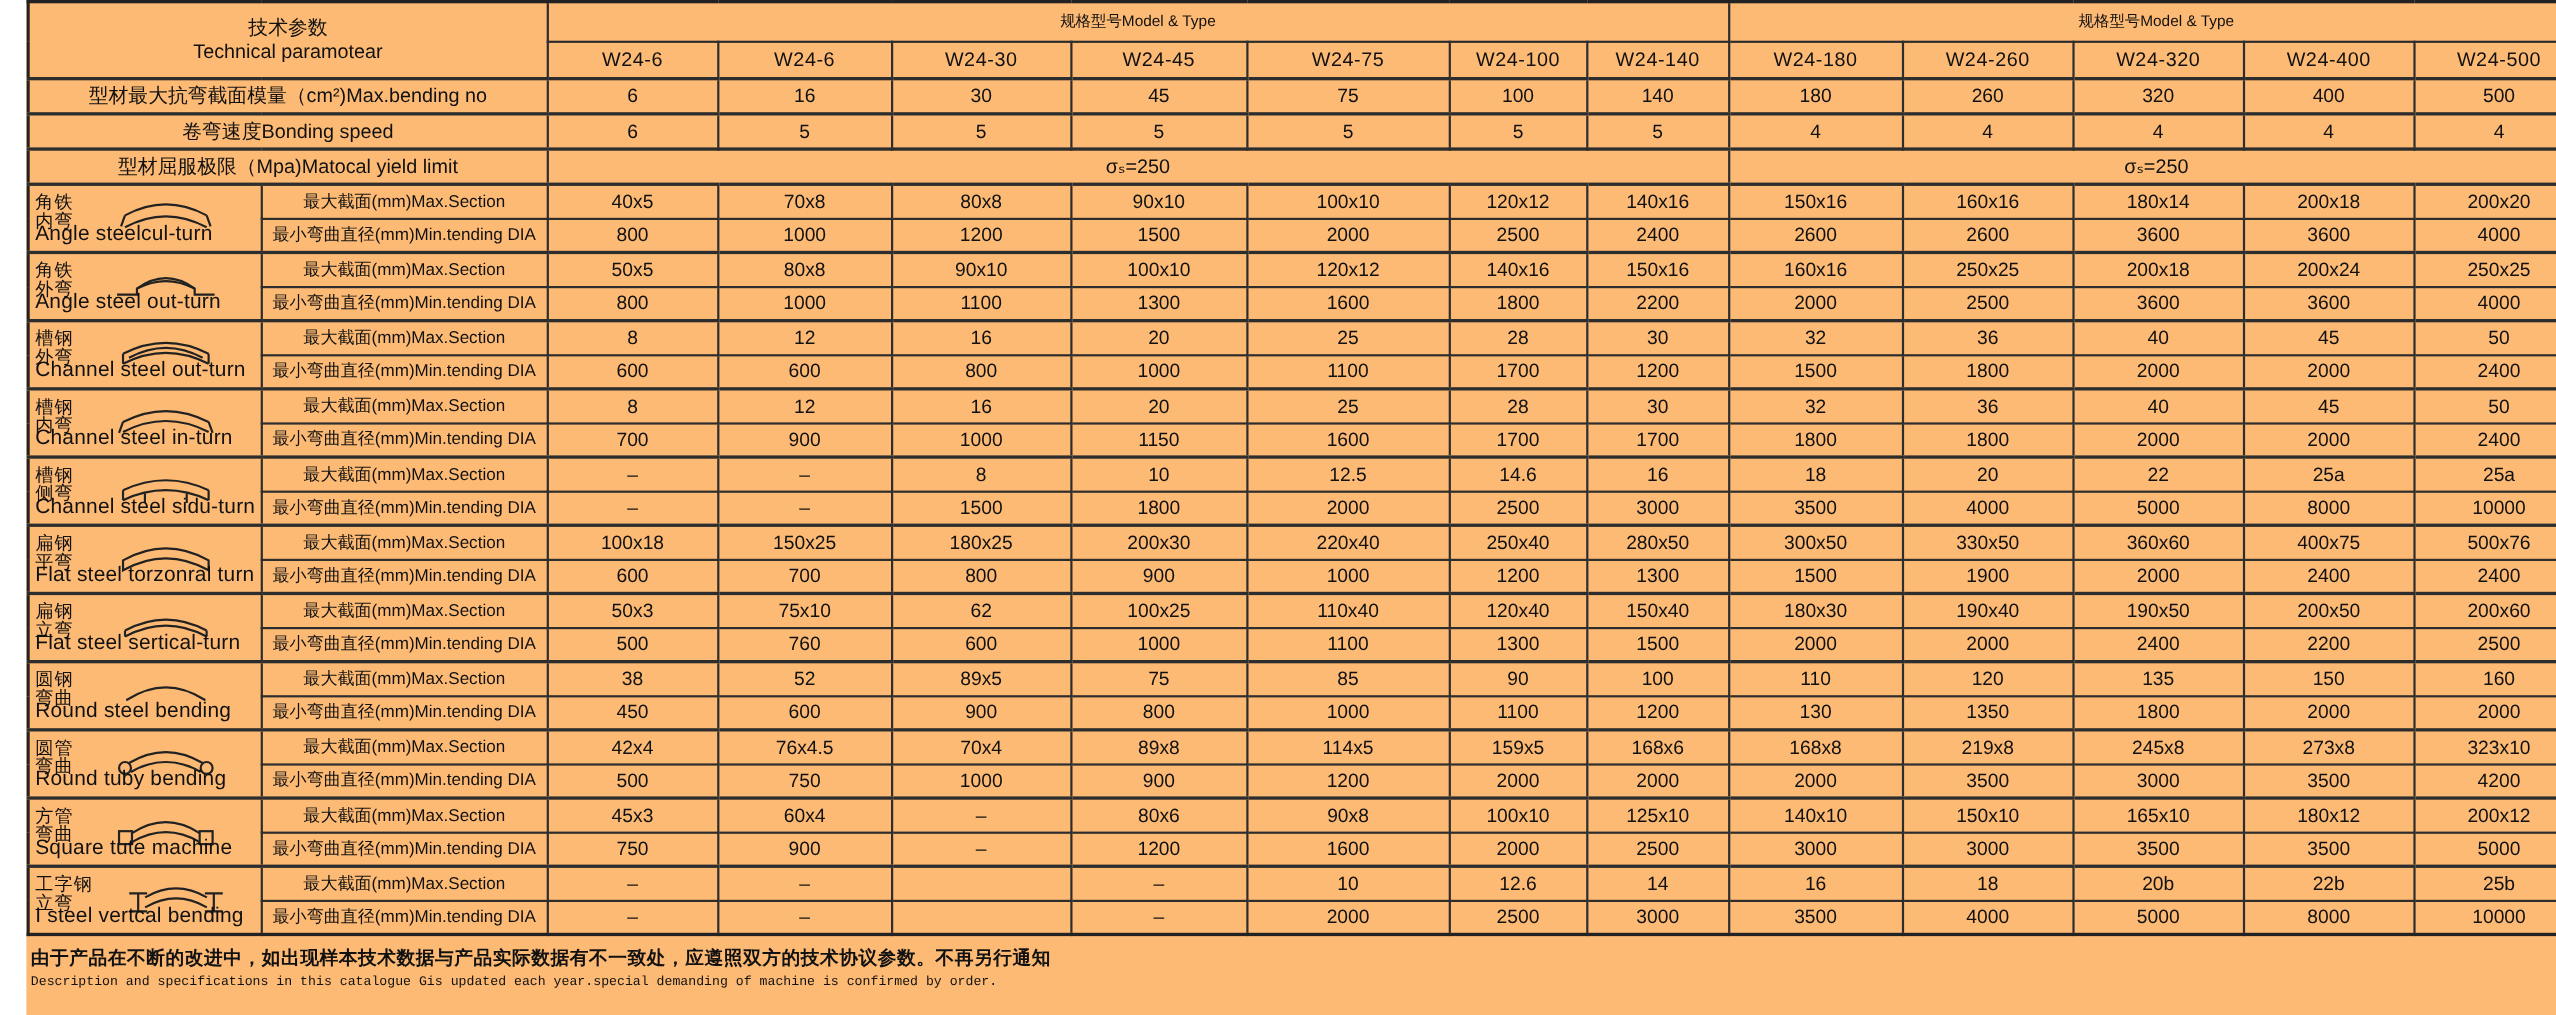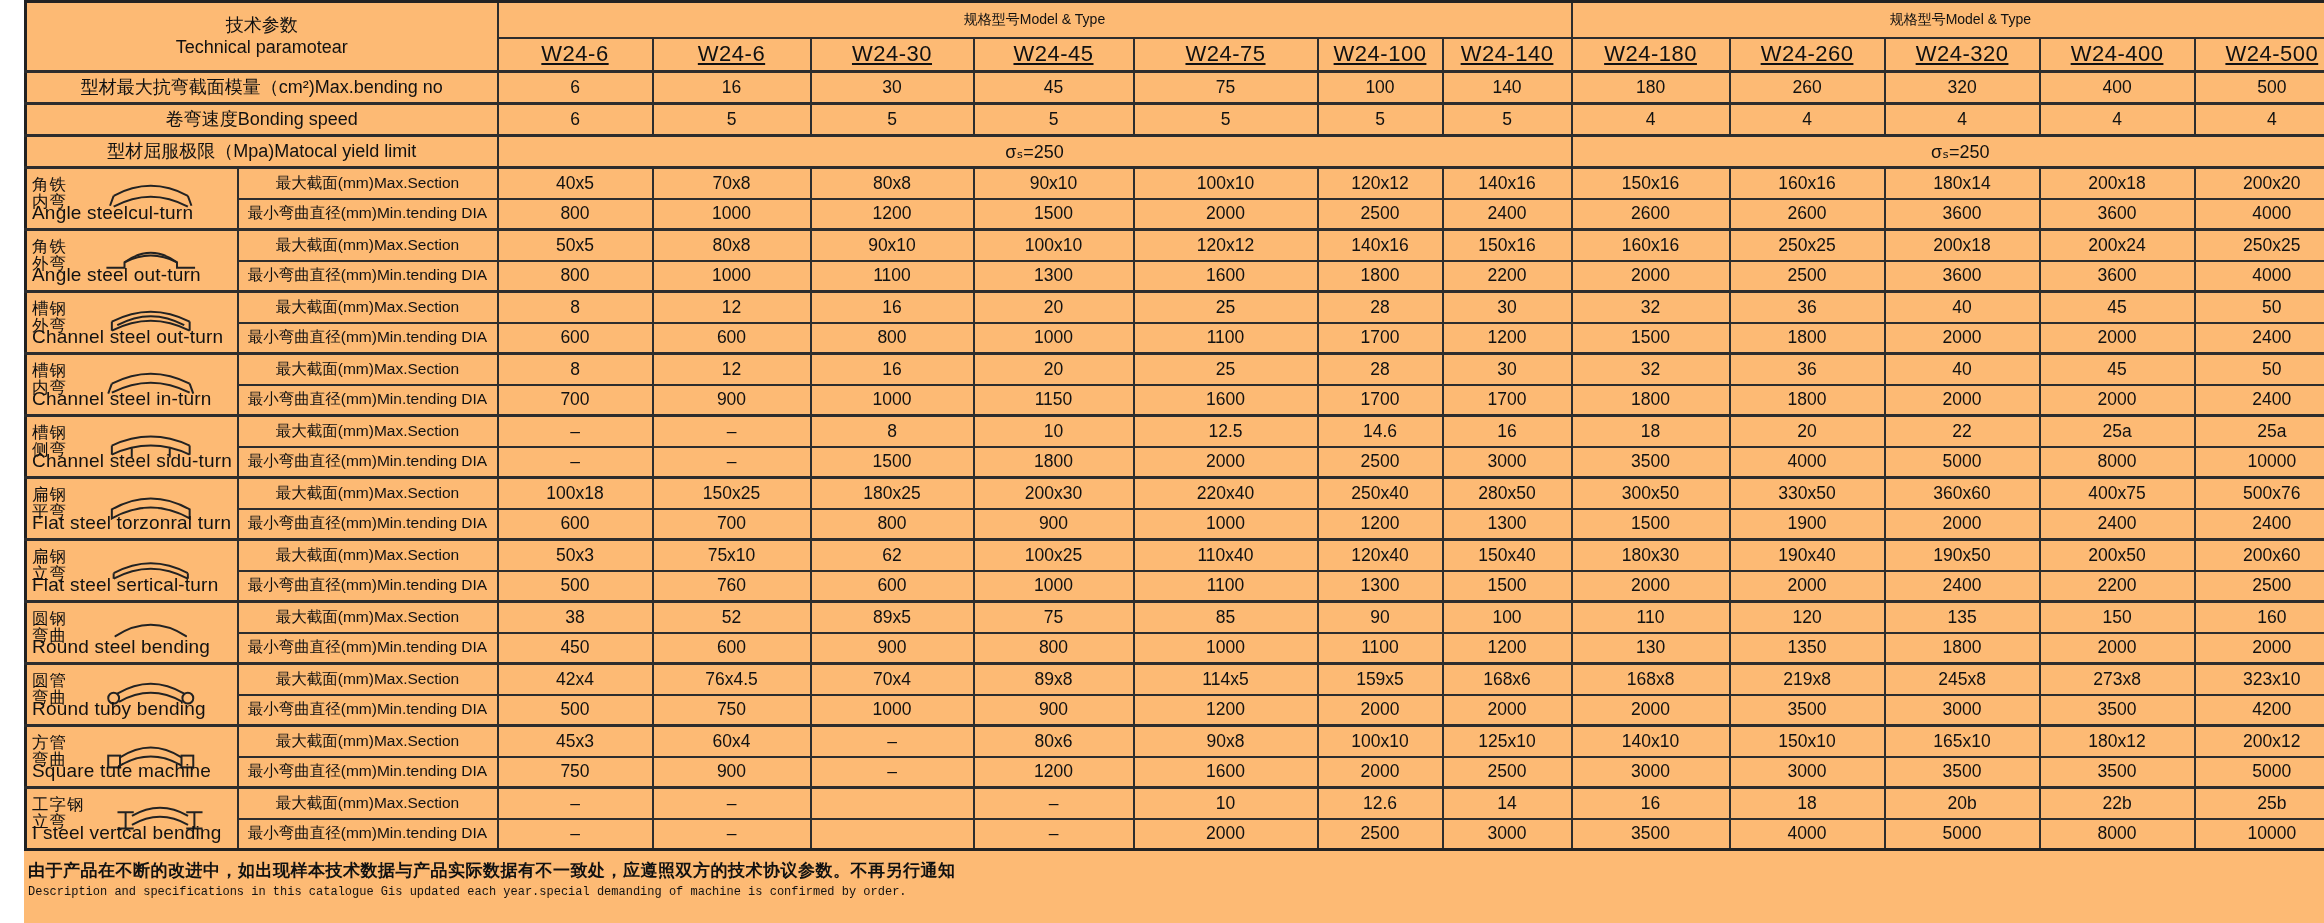--- a/index.html
+++ b/index.html
@@ -8,21 +8,21 @@
   table{border-collapse:collapse;table-layout:fixed;width:2324px;border:3px solid #222;}
   th,td{border:2px solid #2d2d2d;text-align:center;vertical-align:middle;padding:0 2px;
         font-weight:normal;font-size:17.5px;overflow:hidden;white-space:nowrap;}
   tr.hdr1{height:36px;}
   tr.hdr2{height:34px;}
   tr.param{height:32px;}
   tr.prow{height:31px;}
   tr.thick td, tr.thick th{border-top-width:3px;}
   .tech-cell{line-height:1.18;font-size:18px;}
   .ghead{font-size:14px;}
-  .model-th{font-size:22px;letter-spacing:.5px;text-decoration:underline;}
+  .model-th{font-size:18px;letter-spacing:.5px;}
   .plabel{font-size:15.5px;}
   .ncell{text-align:left;padding:2px 2px 1px 5px;}
   .ntop{display:flex;align-items:flex-start;height:33px;}
   .ncn{font-size:16.5px;line-height:1.03;letter-spacing:1px;}
   .nicon{flex:1;height:38px;margin-top:-1px;}
   .nicon path,.nicon rect,.nicon circle{stroke:#222;fill:none;stroke-width:2.2;}
   .nen{font-size:19px;line-height:1;letter-spacing:.2px;margin-top:-6px;white-space:nowrap;}
   .yield{font-size:18px;}
   .notes{padding:8px 4px 0 4px;}
   .note-cn{font-size:17px;font-weight:bold;letter-spacing:.5px;}

